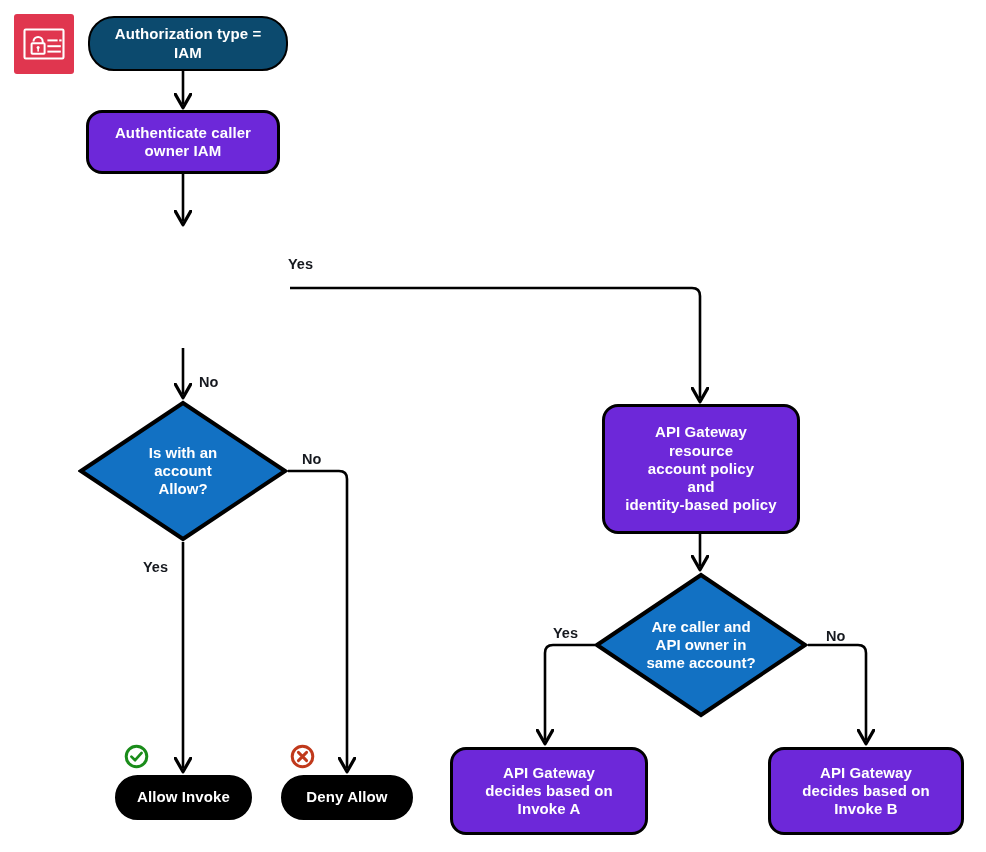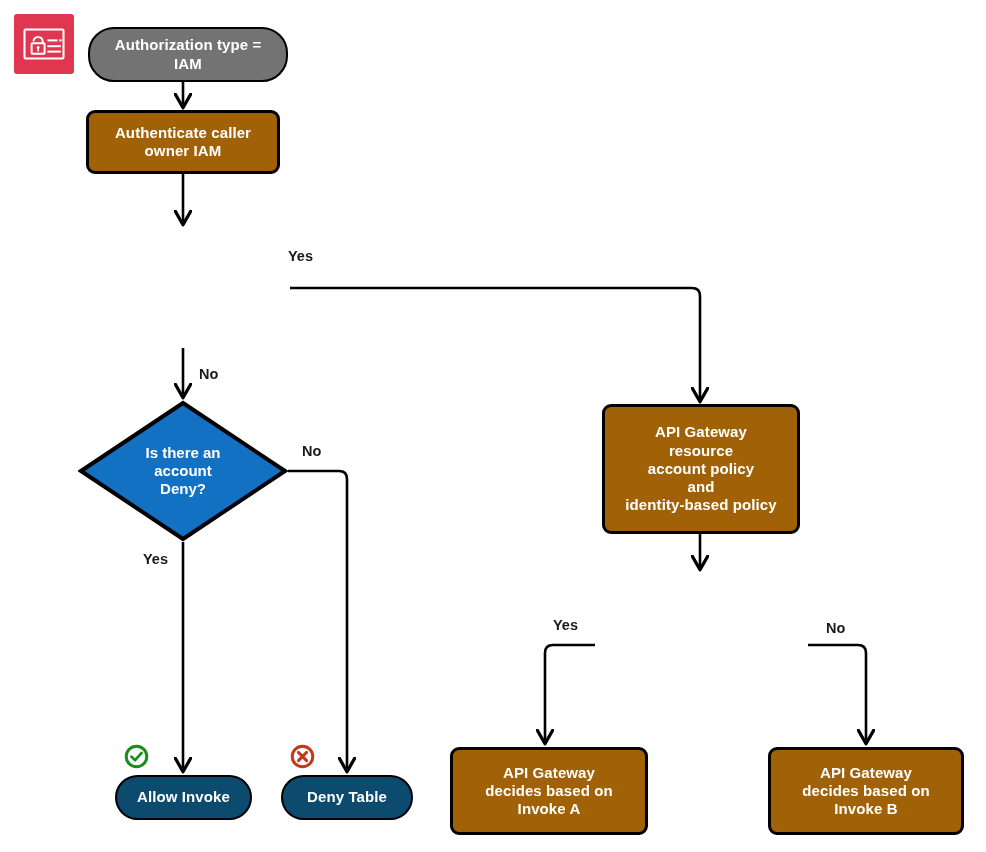--- a/index.html
+++ b/index.html
@@ -3,32 +3,32 @@
 <meta charset="utf-8">
 <style>
   html,body{margin:0;padding:0;background:#ffffff;}
   body{width:986px;height:852px;font-family:"Liberation Sans",sans-serif;}
   #canvas{position:relative;width:986px;height:852px;overflow:hidden;background:#fff;}
 
   .node{position:absolute;box-sizing:border-box;display:flex;align-items:center;
         justify-content:center;text-align:center;color:#ffffff;font-weight:bold;
         font-size:15px;line-height:1.22;letter-spacing:.1px;}
 
-  .pill-dark{background:#737373;border:2.5px solid #000;border-radius:26px;margin-top:11px;}
-  .box-blue{background:#a16207;border:3px solid #000;border-radius:9px;}
-  .pill-gray{background:#0c4a6e;border:2.5px solid #000;border-radius:26px;}
+  .pill-dark{background:#0c4a6e;border:2.5px solid #000;border-radius:26px;}
+  .box-blue{background:#6d28d9;border:3px solid #000;border-radius:16px;}
+  .pill-gray{background:#000000;border:2.5px solid #000;border-radius:26px;}
 
   .diamond{position:absolute;}
   .diamond svg{position:absolute;left:0;top:0;}
   .diamond .dtext{position:absolute;left:0;top:0;width:100%;height:100%;
       display:flex;align-items:center;justify-content:center;text-align:center;
       color:#fff;font-weight:bold;font-size:15px;line-height:1.22;}
 
   .edge-label{position:absolute;color:#16191f;font-weight:bold;font-size:14.5px;
-      white-space:nowrap;}
+      white-space:nowrap;margin-top:8px;}
 
   #edges{position:absolute;left:0;top:0;width:986px;height:852px;pointer-events:none;}
 
   .iam-icon{position:absolute;background:#e0364f;border-radius:3px;}
   .res-icon{position:absolute;}
 </style>
 </head>
 <body>
 
 <div id="canvas">
@@ -91,44 +91,56 @@
     </span>
   </div>
 
 
   <div class="diamond" style="left:78px;top:400px;width:210px;height:142px;">
     <svg width="210" height="142" viewBox="0 0 210 142">
       <polygon points="105,3 207,71 105,139 3,71" fill="#1271c3" stroke="#000" stroke-width="4"></polygon>
     </svg>
     <div class="dtext">
       <div>
-        <span>Is there an</span><br>
+        <span>Is with an</span><br>
         <span>account</span><br>
-        <span>Deny?</span>
+        <span>Allow?</span>
       </div>
     </div>
   </div>
 
   <div class="node box-blue" style="left:602px;top:404px;width:198px;height:130px;">
     <span>
       <span>API Gateway</span><br>
       <span>resource</span><br>
       <span>account policy</span><br>
       <span>and</span><br>
       <span>identity-based policy</span>
     </span>
   </div>
 
+  <div class="diamond" style="left:594px;top:572px;width:214px;height:146px;">
+    <svg width="214" height="146" viewBox="0 0 214 146">
+      <polygon points="107,3 211,73 107,143 3,73" fill="#1271c3" stroke="#000" stroke-width="4"></polygon>
+    </svg>
+    <div class="dtext">
+      <div>
+        <span>Are caller and</span><br>
+        <span>API owner in</span><br>
+        <span>same account?</span>
+      </div>
+    </div>
+  </div>
 
   <div class="node pill-gray" style="left:115px;top:775px;width:137px;height:45px;">
     <span>Allow Invoke</span>
   </div>
 
   <div class="node pill-gray" style="left:281px;top:775px;width:132px;height:45px;">
-    <span>Deny Table</span>
+    <span>Deny Allow</span>
   </div>
 
   <div class="node box-blue" style="left:450px;top:747px;width:198px;height:88px;">
     <span>
       <span>API Gateway</span><br>
       <span>decides based on</span><br>
       <span>Invoke A</span>
     </span>
   </div>
 

